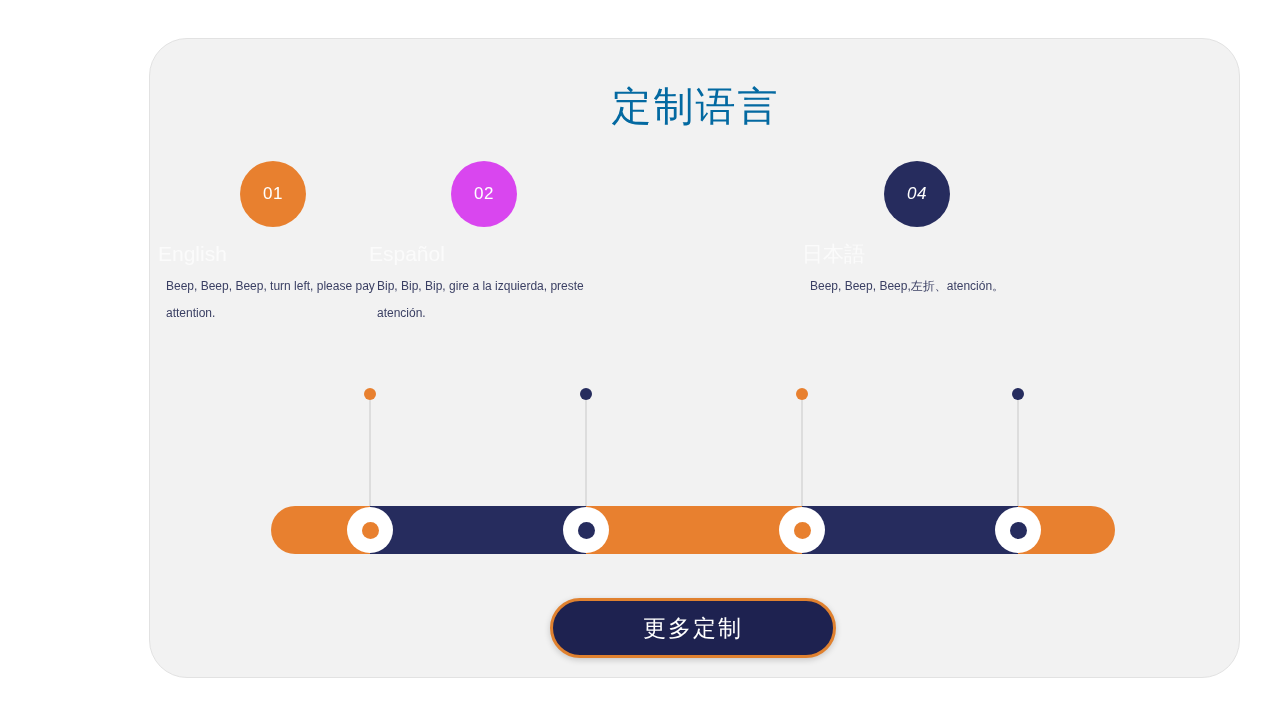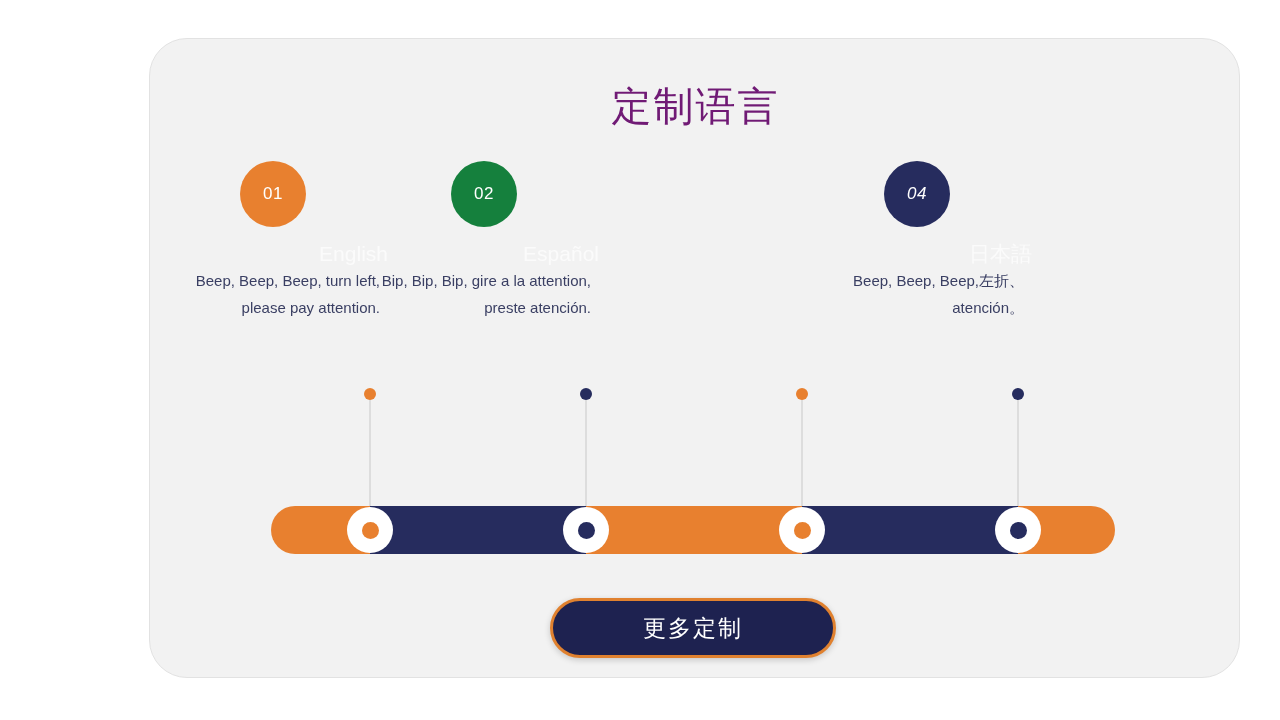--- a/index.html
+++ b/index.html
@@ -34,39 +34,39 @@
 
   
   .title {
     position: absolute;
     left: 0;
     top: 42px;
     width: 1091px;
     text-align: center;
     font-size: 40px;
     line-height: 1.25;
-    color: #701a75;
+    color: #0369a1;
     letter-spacing: 2px;
     white-space: nowrap;
   }
 
   
   .columns {
     position: absolute;
     left: 0;
     top: 0;
     width: 1091px;
     height: 640px;
   }
 
   .col {
     position: absolute;
     top: 122px;
     width: 230px;
-    text-align: right;
+    text-align: left;
   }
 
   .col-badge {
     width: 66px;
     height: 66px;
     border-radius: 50%;
     margin: 0 auto;
     display: flex;
     align-items: center;
     justify-content: center;
@@ -77,21 +77,22 @@
 
   .col-lang {
     margin-top: 14px;
     font-size: 21px;
     color: #fbfbfb;
     line-height: 1.2;
     height: 26px;
   }
 
   .col-desc {
-    font-size: 15px;
+    margin-top: 6px;
+    font-size: 12px;
     line-height: 27px;
     color: #3a3f63;
     padding: 0 8px;
   }
 
   
   .stem {
     position: absolute;
     width: 2px;
     background: #dddddd;
@@ -173,25 +174,25 @@
 
       <div class="col" style="left:8px;">
         <div class="col-badge" style="background:#e8802f;">
           <span>01</span>
         </div>
         <div class="col-lang">English</div>
         <div class="col-desc">Beep, Beep, Beep, turn left, please pay attention.</div>
       </div>
 
       <div class="col" style="left:219px;">
-        <div class="col-badge" style="background:#15803d;">
+        <div class="col-badge" style="background:#d946ef;">
           <span>02</span>
         </div>
         <div class="col-lang">Español</div>
-        <div class="col-desc">Bip, Bip, Bip, gire a la attention, preste atención.</div>
+        <div class="col-desc">Bip, Bip, Bip, gire a la izquierda, preste atención.</div>
       </div>
 
 
       <div class="col" style="left:652px;">
         <div class="col-badge" style="background:#262c5e;font-style:italic;">
           <span>04</span>
         </div>
         <div class="col-lang">日本語</div>
         <div class="col-desc">Beep, Beep, Beep,左折、atención。</div>
       </div>

